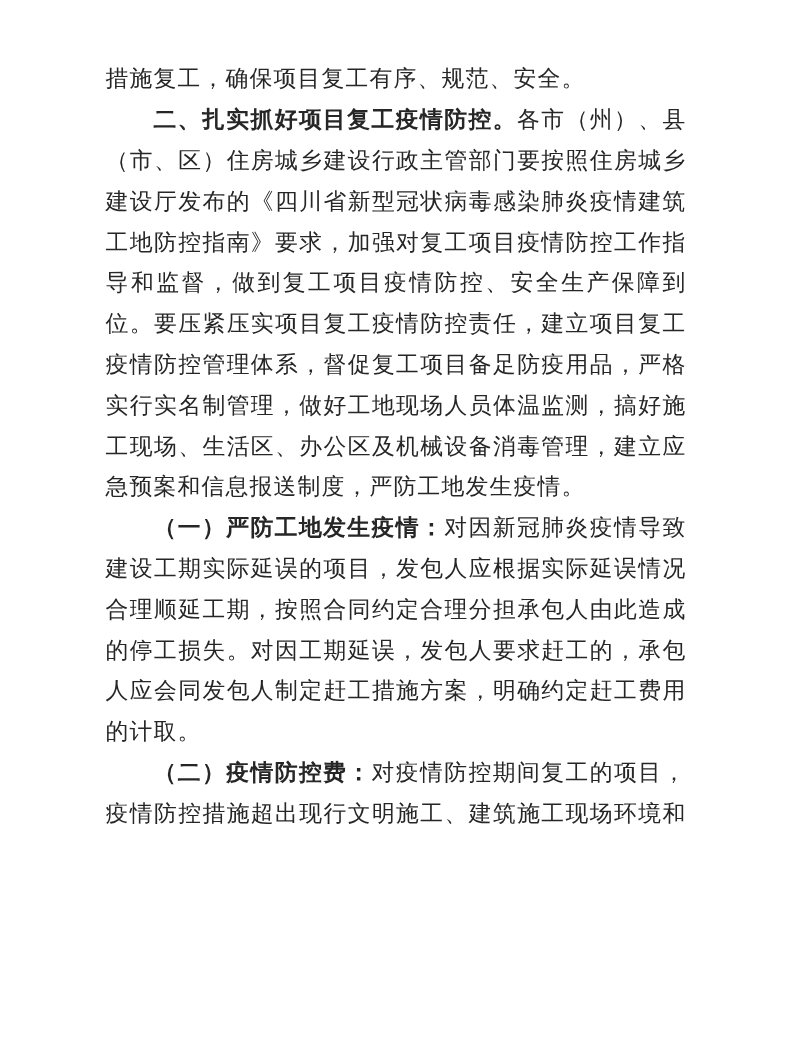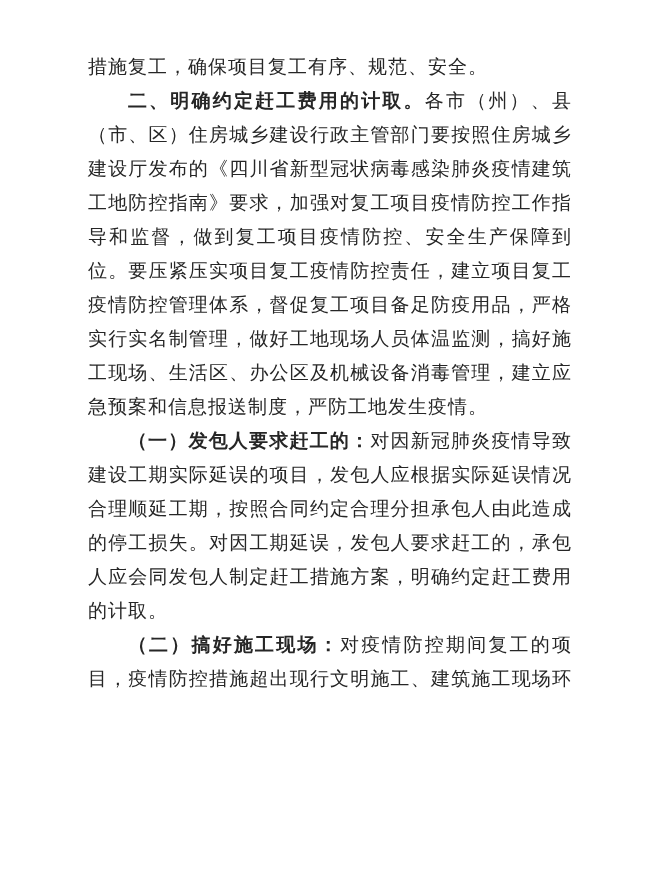--- a/index.html
+++ b/index.html
@@ -50,23 +50,23 @@
   }
 </style>
 </head>
 <body>
 
 <div class="page">
   <div class="content">
 
     <p class="para"><span class="run">措施复工，确保项目复工有序、规范、安全。</span></p>
 
-    <p class="para indent"><span class="run bold">二、明确约定赶工费用的计取。</span><span class="run">各市（州）、县（市、区）住房城乡建设行政主管部门要按照住房城乡建设厅发布的《四川省新型冠状病毒感染肺炎疫情建筑工地防控指南》要求，加强对复工项目疫情防控工作指导和监督，做到复工项目疫情防控、安全生产保障到位。要压紧压实项目复工疫情防控责任，建立项目复工疫情防控管理体系，督促复工项目备足防疫用品，严格实行实名制管理，做好工地现场人员体温监测，搞好施工现场、生活区、办公区及机械设备消毒管理，建立应急预案和信息报送制度，严防工地发生疫情。</span></p>
+    <p class="para indent"><span class="run bold">二、扎实抓好项目复工疫情防控。</span><span class="run">各市（州）、县（市、区）住房城乡建设行政主管部门要按照住房城乡建设厅发布的《四川省新型冠状病毒感染肺炎疫情建筑工地防控指南》要求，加强对复工项目疫情防控工作指导和监督，做到复工项目疫情防控、安全生产保障到位。要压紧压实项目复工疫情防控责任，建立项目复工疫情防控管理体系，督促复工项目备足防疫用品，严格实行实名制管理，做好工地现场人员体温监测，搞好施工现场、生活区、办公区及机械设备消毒管理，建立应急预案和信息报送制度，严防工地发生疫情。</span></p>
 
 
-    <p class="para indent"><span class="run bold">（一）发包人要求赶工的：</span><span class="run">对因新冠肺炎疫情导致建设工期实际延误的项目，发包人应根据实际延误情况合理顺延工期，按照合同约定合理分担承包人由此造成的停工损失。对因工期延误，发包人要求赶工的，承包人应会同发包人制定赶工措施方案，明确约定赶工费用的计取。</span></p>
+    <p class="para indent"><span class="run bold">（一）严防工地发生疫情：</span><span class="run">对因新冠肺炎疫情导致建设工期实际延误的项目，发包人应根据实际延误情况合理顺延工期，按照合同约定合理分担承包人由此造成的停工损失。对因工期延误，发包人要求赶工的，承包人应会同发包人制定赶工措施方案，明确约定赶工费用的计取。</span></p>
 
-    <p class="para indent"><span class="run bold">（二）搞好施工现场：</span><span class="run">对疫情防控期间复工的项目，疫情防控措施超出现行文明施工、建筑施工现场环境和卫生标准增加</span></p>
+    <p class="para indent"><span class="run bold">（二）疫情防控费：</span><span class="run">对疫情防控期间复工的项目，疫情防控措施超出现行文明施工、建筑施工现场环境和卫生标准增加</span></p>
 
   </div>
 
   <div class="footer"><span>—2—</span></div>
 </div>
 
 </body></html>

